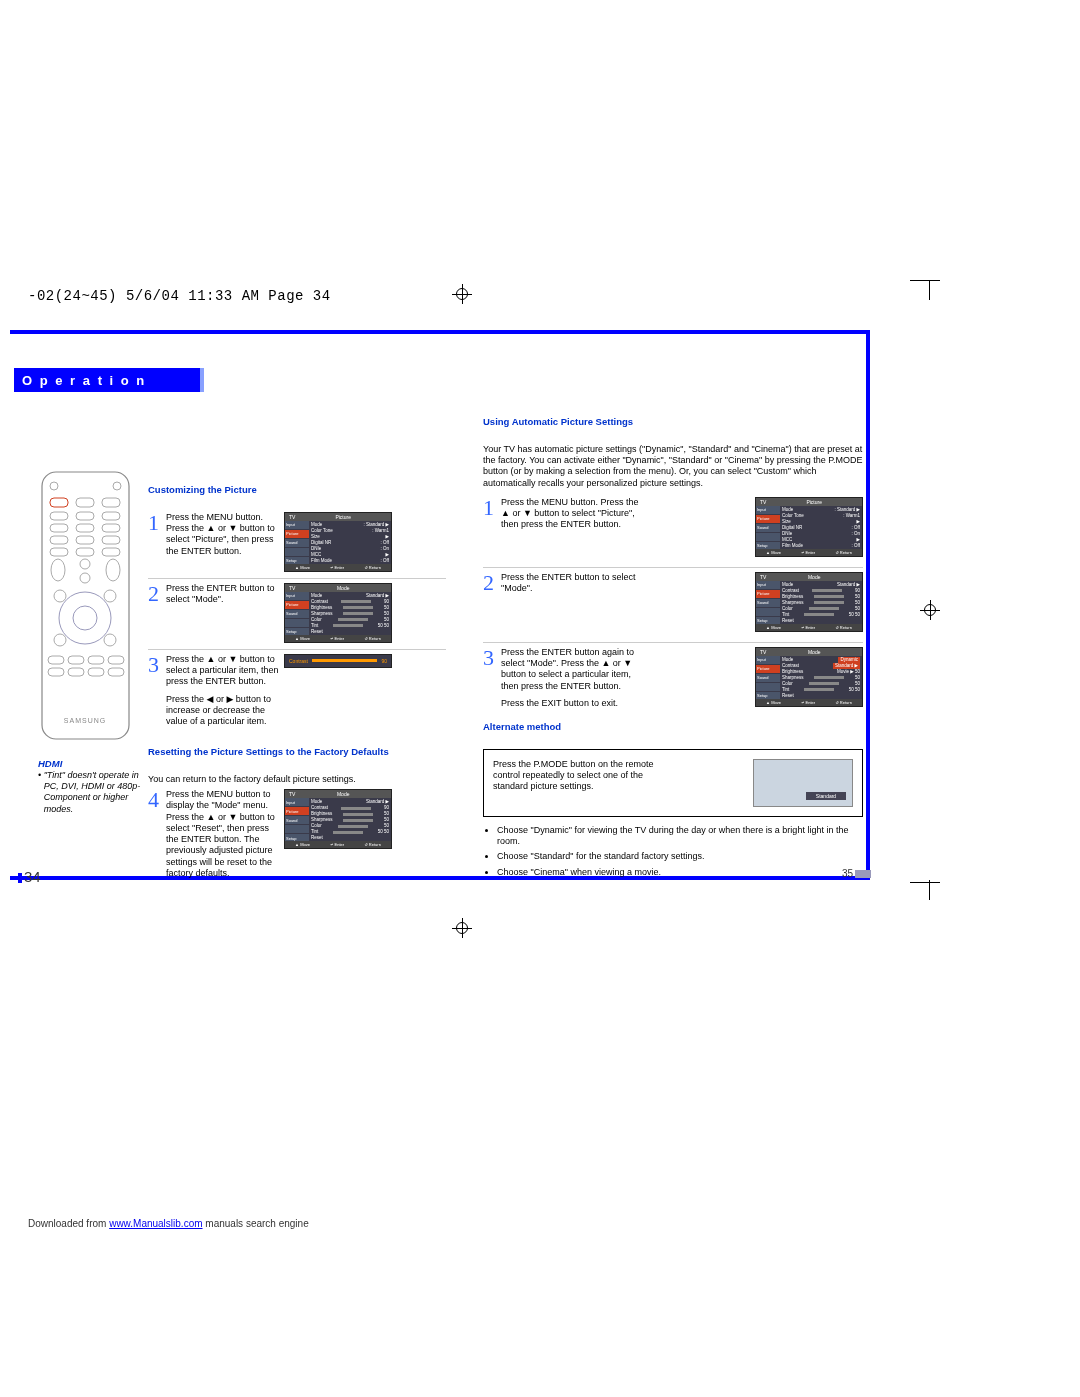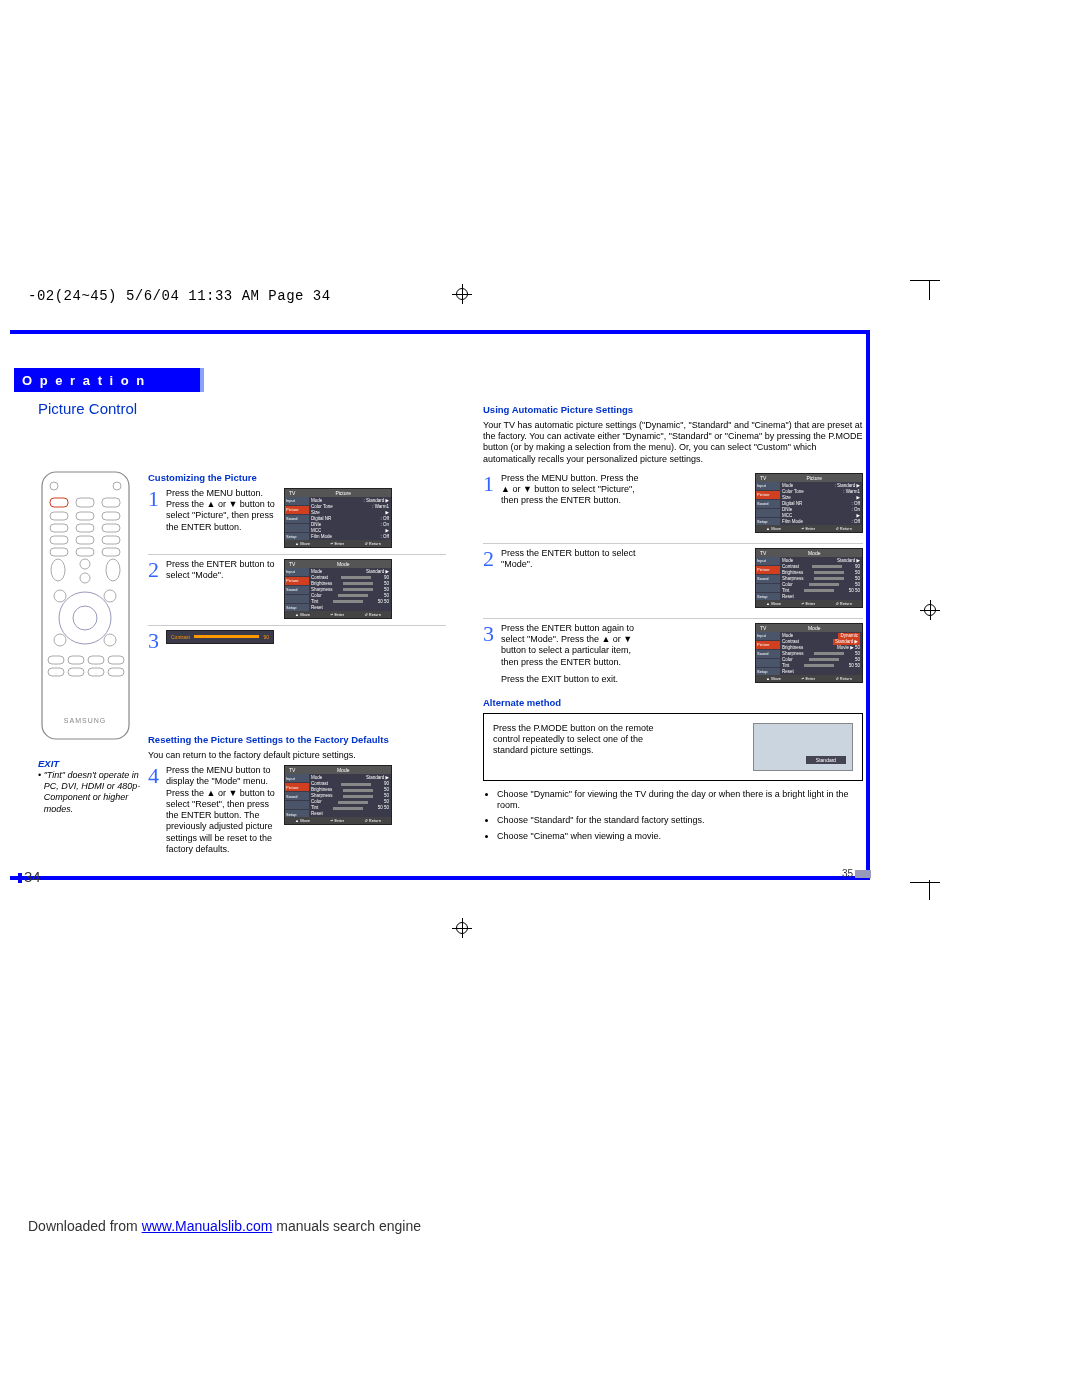--- a/index.html
+++ b/index.html
@@ -13,21 +13,21 @@
   .cc-top { top: 284px; left: 452px; }
   .cc-bottom { top: 918px; left: 452px; }
   .cc-right { top: 600px; left: 920px; }
   .page-border { position: absolute; top: 330px; left: 10px; width: 860px; height: 550px; border: 4px solid #0000ff; border-left: none; }
   .op-badge { position: absolute; top: 368px; left: 14px; width: 190px; height: 24px; background: #0000ff; color: #fff; font-weight: bold; font-size: 13px; display: flex; align-items: center; padding-left: 8px; letter-spacing: 2px; border-right: 4px solid #88a0ff; }
   .content { position: absolute; top: 400px; left: 38px; width: 820px; font-size: 9px; line-height: 1.25; }
   .section-title { color: #0033cc; font-size: 15px; font-weight: normal; margin-bottom: 10px; }
   .intro { width: 380px; margin-bottom: 12px; }
   .col-left { position: absolute; top: 0; left: 0; width: 410px; }
   .col-right { position: absolute; top: 0; left: 445px; width: 380px; }
-  .sub-head { color: #0033cc; font-weight: bold; font-size: 9.5px; margin: 4px 0; }
+  .sub-head { color: #0033cc; font-weight: bold; font-size: 9.5px; margin: 16px 0; }
   .note-head { color: #0033cc; font-weight: bold; font-style: italic; font-size: 9.5px; }
   .note-block { position: absolute; top: 288px; left: 0; width: 105px; font-style: italic; }
   .remote-box { position: absolute; top: 3px; left: 0; width: 95px; height: 275px; }
   .remote-svg { width: 95px; height: 275px; }
   .steps { margin-left: 110px; width: 298px; }
   .step { display: flex; margin-bottom: 6px; position: relative; min-height: 52px; }
   .step-num { color: #3366ff; font-size: 22px; font-weight: normal; width: 18px; flex-shrink: 0; font-family: Georgia, serif; line-height: 1; }
   .step-text { width: 118px; padding-right: 4px; }
   .menu-thumb { width: 108px; height: 60px; background: #3a3a4a; border: 1px solid #222; font-size: 5px; color: #fff; position: relative; flex-shrink: 0; }
   .menu-thumb .hdr { background: #555; height: 8px; display: flex; align-items: center; justify-content: center; font-size: 5px; color: #fff; }
@@ -45,21 +45,21 @@
   .col-right .step-text { width: 148px; }
   .alt-block { border: 1px solid #000; padding: 9px; display: flex; margin-top: 4px; }
   .alt-text { width: 170px; }
   .alt-thumb { width: 100px; height: 48px; background: #cbd5e0; border: 1px solid #888; position: relative; margin-left: auto; }
   .alt-thumb .overlay { position: absolute; bottom: 6px; right: 6px; width: 40px; height: 8px; background: #445; color: #fff; font-size: 5px; display:flex; align-items:center; justify-content:center; }
   .bullets { margin-top: 8px; }
   .bullets li { list-style: disc; margin-left: 14px; margin-bottom: 4px; }
   .page-num-left { position: absolute; top: 868px; left: 18px; font-size: 15px; color: #333; }
   .page-num-right { position: absolute; top: 868px; left: 842px; font-size: 10px; color: #333; }
   .page-num-right .bbar { display:inline-block; width:16px; height:8px; background:#99b; vertical-align:middle; margin-left:2px;}
-  .footer-line { position: absolute; top: 1218px; left: 28px; font-size: 14px; color: #333; }
+  .footer-line { position: absolute; top: 1218px; left: 28px; font-size: 10px; color: #333; }
   .footer-line a { color: #0000ee; text-decoration: underline; }
   hr.step-sep { border: none; border-top: 1px solid #ccc; margin: 4px 0; width: 298px; }
   .reset-sec { margin-left: 110px; width: 298px; margin-top: 6px; }
 </style>
 </head>
 <body>
 
 <div class="print-meta">-02(24~45)  5/6/04  11:33 AM  Page 34</div>
 
 <div class="crop-crosshair cc-top">
@@ -76,21 +76,20 @@
 <div style="position:absolute; top:882px; right:140px; width:30px; height:1px; background:#000;"></div>
 <div style="position:absolute; top:880px; right:150px; width:1px; height:20px; background:#000;"></div>
 
 <div class="page-border"></div>
 
 <div class="op-badge">O p e r a t i o n</div>
 
 <div class="content">
 
   <div class="col-left">
-    <div class="section-title">Picture Control</div>
 
     <div class="remote-box" style="top:68px;">
       <svg class="remote-svg" viewBox="0 0 95 275">
         <rect x="4" y="4" width="87" height="267" rx="14" fill="#fff" stroke="#888" stroke-width="1.2"></rect>
         <circle cx="16" cy="18" r="4" fill="none" stroke="#aaa"></circle>
         <circle cx="79" cy="18" r="4" fill="none" stroke="#aaa"></circle>
 
         <rect x="12" y="30" width="18" height="9" rx="4" fill="none" stroke="#d04020"></rect>
         <rect x="38" y="30" width="18" height="9" rx="4" fill="none" stroke="#aaa"></rect>
         <rect x="64" y="30" width="18" height="9" rx="4" fill="none" stroke="#aaa"></rect>
@@ -130,21 +129,21 @@
           <rect x="10" y="200" width="16" height="8" rx="4"></rect>
             <rect x="30" y="200" width="16" height="8" rx="4"></rect>
             <rect x="50" y="200" width="16" height="8" rx="4"></rect>
             <rect x="70" y="200" width="16" height="8" rx="4"></rect>
         </g>
         <text x="47" y="255" text-anchor="middle" font-size="7" fill="#888" letter-spacing="1">SAMSUNG</text>
       </svg>
     </div>
 
     <div class="note-block" style="top:358px;">
-      <div class="note-head">EXIT</div>
+      <div class="note-head">HDMI</div>
       <div style="display:flex;">
           <span>•&nbsp;</span>
           <span>"Tint" doesn't operate in PC, DVI, HDMI or 480p-Component or higher modes.</span>
         </div>
     </div>
 
     <div class="steps" style="position:absolute; top:68px;">
       <div class="sub-head">Customizing the Picture</div>
 
       <div class="step">
@@ -258,20 +257,25 @@
               <span>▲ Move</span>
               <span>↵ Enter</span>
               <span>↺ Return</span>
             </div>
         </div>
       </div>
       <hr class="step-sep">
 
       <div class="step" style="min-height:40px;">
         <div class="step-num">3</div>
+        <div class="step-text">
+          <div>Press the ▲ or ▼ button to select a particular item, then press the ENTER button.</div>
+          <div style="height:6px;"></div>
+          <div>Press the ◀ or ▶ button to increase or decrease the value of a particular item.</div>
+        </div>
         <div style="display:flex; flex-direction:column; gap:4px;">
           <div class="slider-thumb">
             <span>Contrast</span>
               <span class="sbar"></span>
               <span>90</span>
           </div>
         </div>
       </div>
     </div>
 

